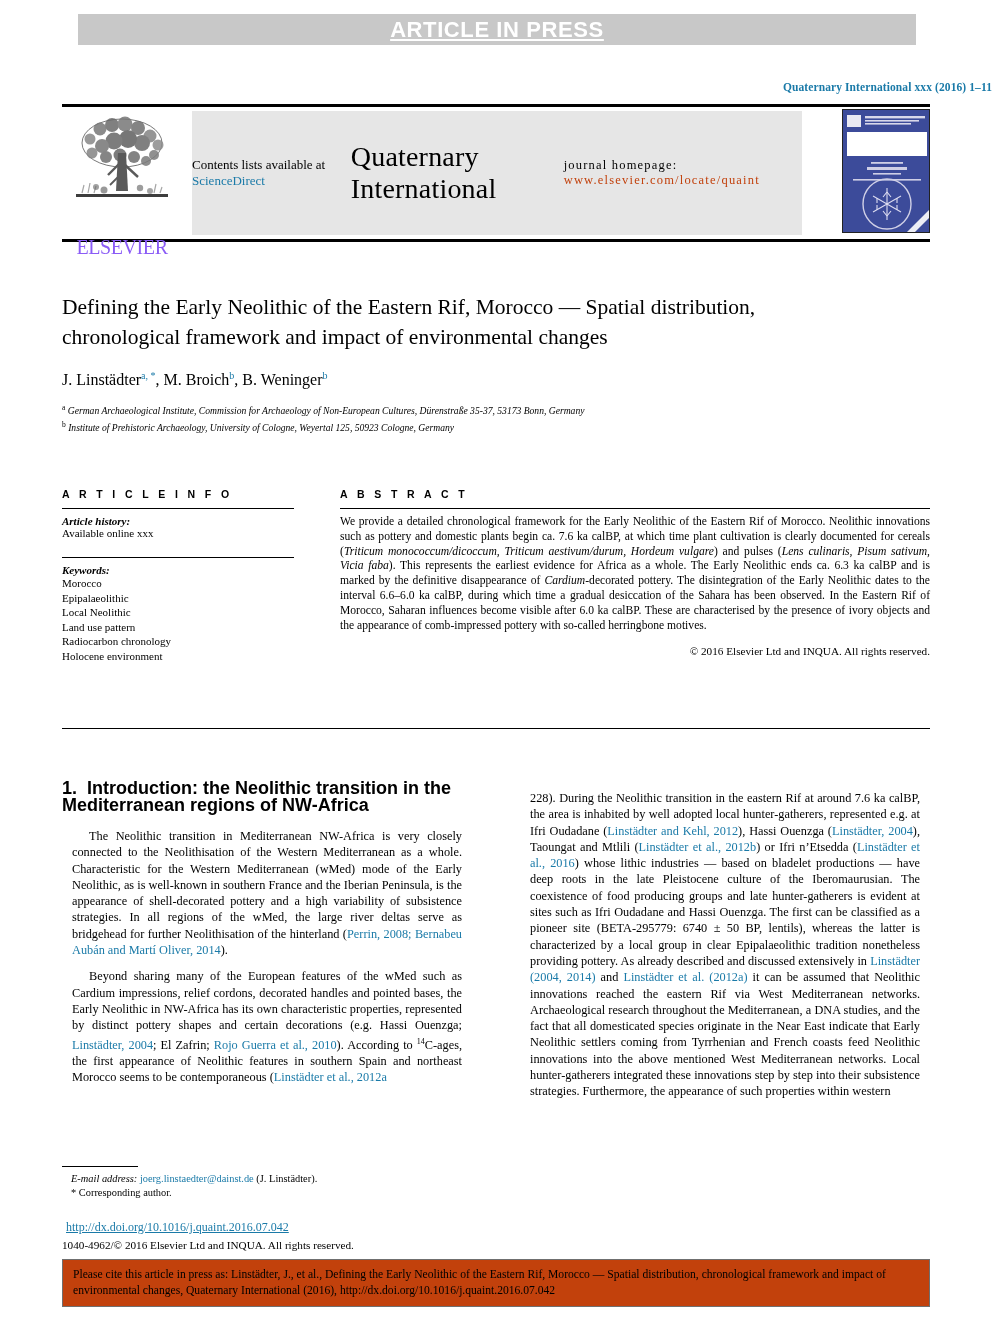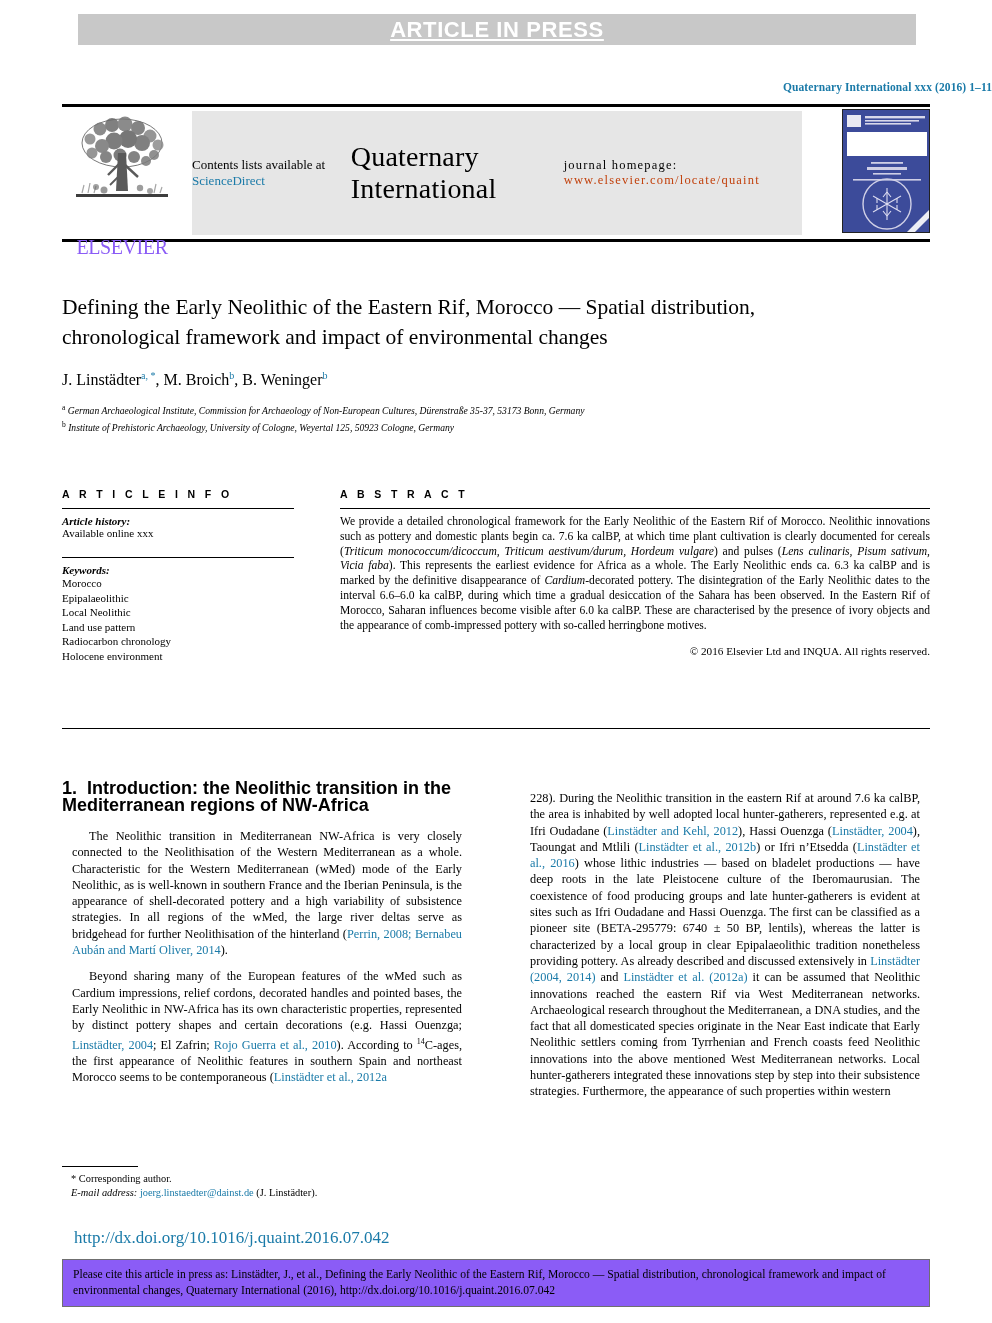--- a/index.html
+++ b/index.html
@@ -282,37 +282,38 @@
   }
   .fn-line .em { font-style: italic; }
   .fn-line .mail { color: #1a7aa8; }
   .doi-block {
     position: absolute;
     left: 62px;
     top: 1216px;
     width: 420px;
   }
   .doi-link {
-    font-size: 17px;
+    font-size: 12px;
     color: #1a7aa8;
-    margin: 12px;
+    margin: 4px;
+    text-decoration: underline;
   }
   .issn-line {
     font-size: 11.2px;
     margin: 2px 0 0 0;
   }
 
   
   .cite-box {
     position: absolute;
     left: 62px;
     top: 1259px;
     width: 868px;
     height: 48px;
-    background: #8b5cf6;
+    background: #c2410c;
     border: 1px solid #6f6f6f;
     box-sizing: border-box;
     padding: 7px 10px;
   }
   .cite-text {
     font-size: 11.6px;
     line-height: 16px;
     margin: 0;
   }
 </style>
@@ -464,22 +465,22 @@
   </div>
 
   <div class="col col-right">
     <p class="para noindent"><span>228). During the Neolithic transition in the eastern Rif at around 7.6 ka calBP, the area is inhabited by well adopted local hunter-gatherers, represented e.g. at Ifri Oudadane (</span><span class="ref">Linstädter and Kehl, 2012</span><span>), Hassi Ouenzga (</span><span class="ref">Linstädter, 2004</span><span>), Taoungat and Mtlili (</span><span class="ref">Linstädter et al., 2012b</span><span>) or Ifri n’Etsedda (</span><span class="ref">Linstädter et al., 2016</span><span>) whose lithic industries — based on bladelet productions — have deep roots in the late Pleistocene culture of the Iberomaurusian. The coexistence of food producing groups and late hunter-gatherers is evident at sites such as Ifri Oudadane and Hassi Ouenzga. The first can be classified as a pioneer site (BETA-295779: 6740 ± 50 BP, lentils), whereas the latter is characterized by a local group in clear Epipalaeolithic tradition nonetheless providing pottery. As already described and discussed extensively in </span><span class="ref">Linstädter (2004, 2014)</span><span> and </span><span class="ref">Linstädter et al. (2012a)</span><span> it can be assumed that Neolithic innovations reached the eastern Rif via West Mediterranean networks. Archaeological research throughout the Mediterranean, a DNA studies, and the fact that all domesticated species originate in the Near East indicate that Early Neolithic settlers coming from Tyrrhenian and French coasts feed Neolithic innovations into the above mentioned West Mediterranean networks. Local hunter-gatherers integrated these innovations step by step into their subsistence strategies. Furthermore, the appearance of such properties within western</span></p>
   </div>
 
 </div>
 
 <div class="footnotes">
   <div class="fn-rule"></div>
+  <p class="fn-line"><span class="em">E-mail address:</span> <span class="mail">joerg.linstaedter@dainst.de</span> <span>(J. Linstädter).</span></p>
   <p class="fn-line">* Corresponding author.</p>
-  <p class="fn-line"><span class="em">E-mail address:</span> <span class="mail">joerg.linstaedter@dainst.de</span> <span>(J. Linstädter).</span></p>
 </div>
 
 <div class="doi-block">
   <p class="doi-link">http://dx.doi.org/10.1016/j.quaint.2016.07.042</p>
   <p class="issn-line">1040-4962/© 2016 Elsevier Ltd and INQUA. All rights reserved.</p>
 </div>
 
 <div class="cite-box">
   <p class="cite-text">Please cite this article in press as: Linstädter, J., et al., Defining the Early Neolithic of the Eastern Rif, Morocco — Spatial distribution, chronological framework and impact of environmental changes, Quaternary International (2016), http://dx.doi.org/10.1016/j.quaint.2016.07.042</p>
 </div>

